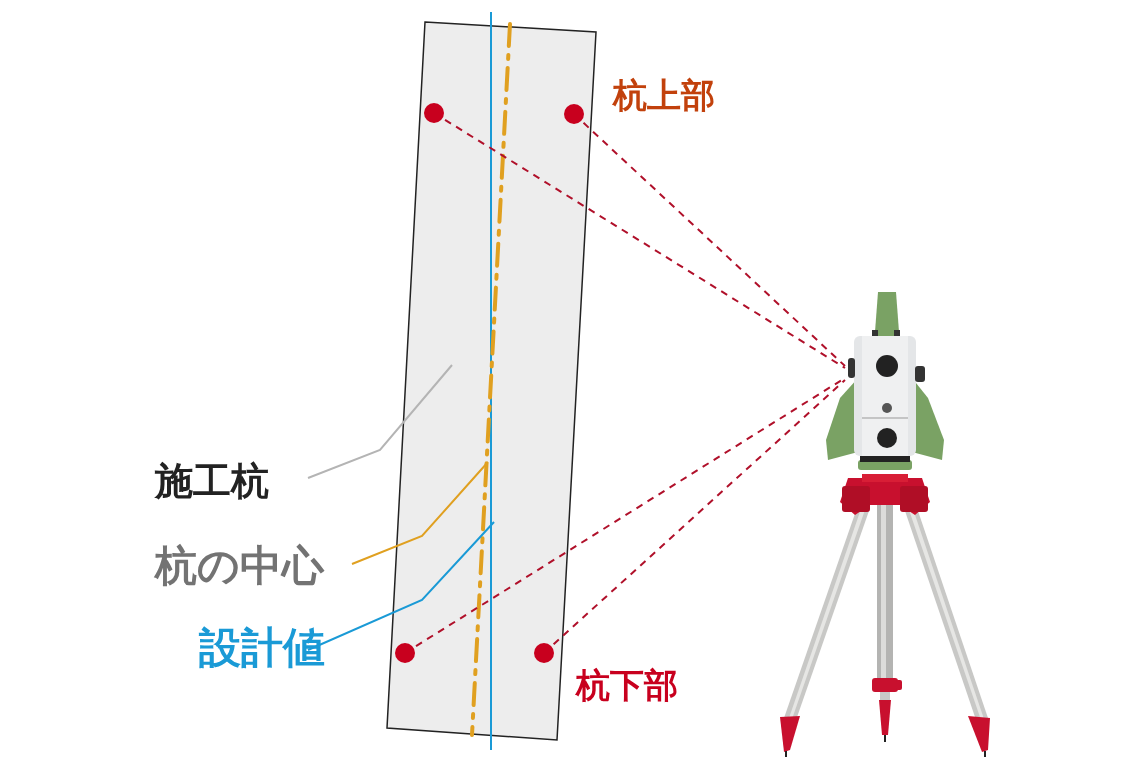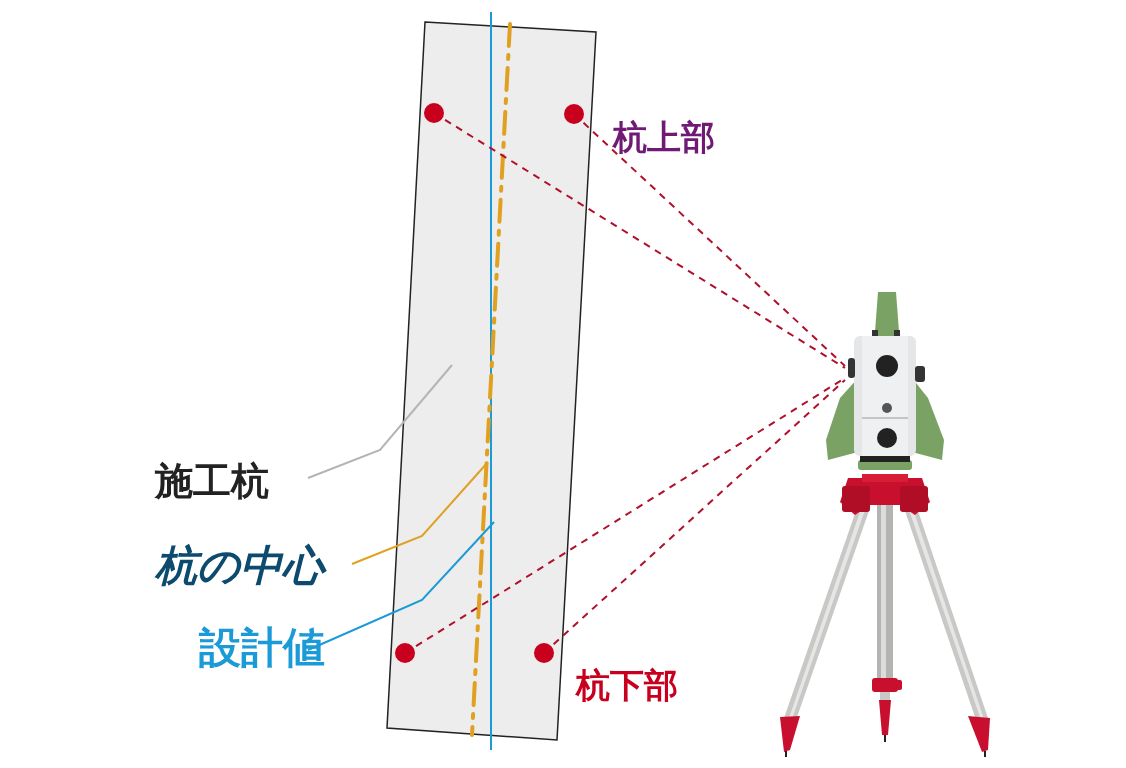--- a/index.html
+++ b/index.html
@@ -91,18 +91,18 @@
       <circle cx="887" cy="366" r="11" fill="#222"></circle>
       <circle cx="887" cy="408" r="5" fill="#555"></circle>
       <circle cx="887" cy="438" r="10" fill="#222"></circle>
 
       <rect x="848" y="358" width="7" height="20" rx="3" fill="#333"></rect>
       <rect x="915" y="366" width="10" height="16" rx="3" fill="#333"></rect>
     </g>
   </svg>
 
   
-  <div class="label lbl-top" style="color:#701a75;margin-top:42px;">杭上部</div>
+  <div class="label lbl-top" style="color:#c2410c;">杭上部</div>
   <div class="label lbl-bottom" style="color:#c8001e;">杭下部</div>
   <div class="label lbl-pile" style="color:#222222;">施工杭</div>
-  <div class="label lbl-center" style="color:#0c4a6e;font-style:italic;">杭の中心</div>
+  <div class="label lbl-center" style="color:#737373;">杭の中心</div>
   <div class="label lbl-design" style="color:#1a9ad6;">設計値</div>
 </div>
 
 </body></html>

